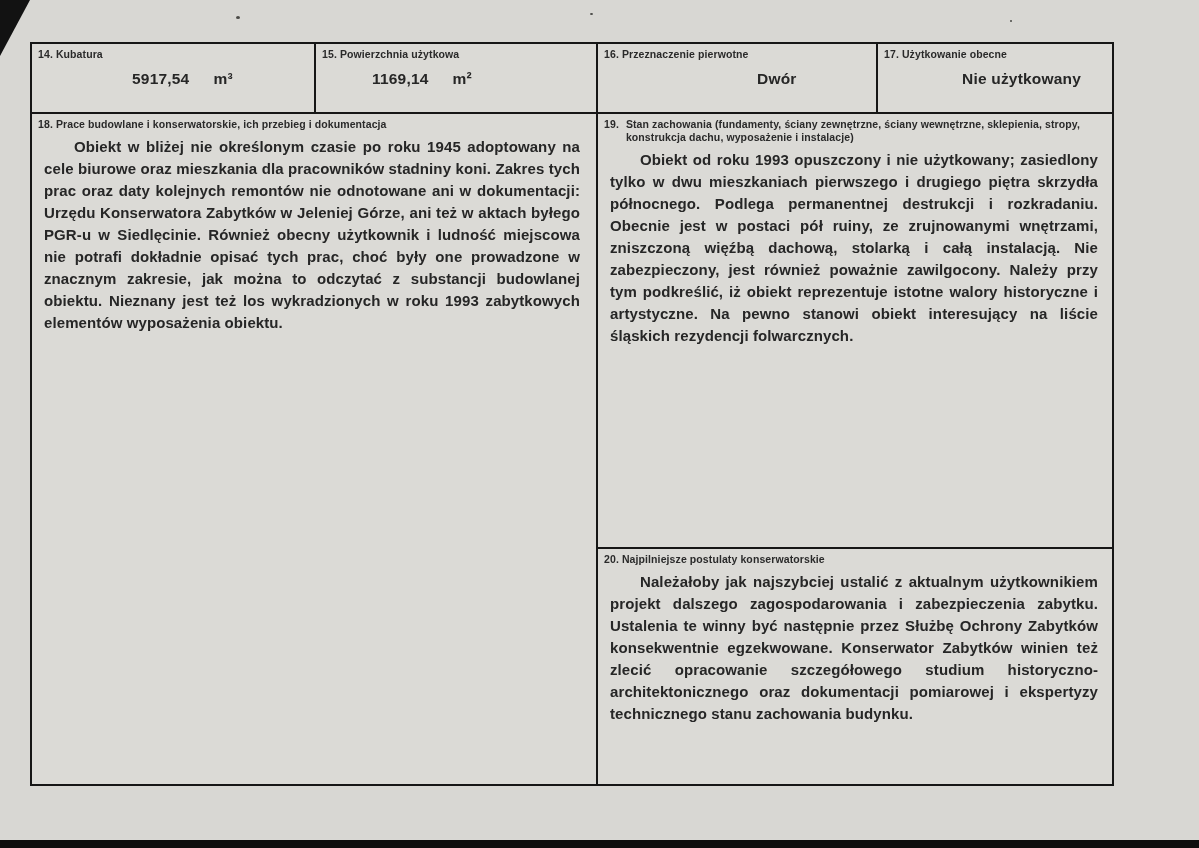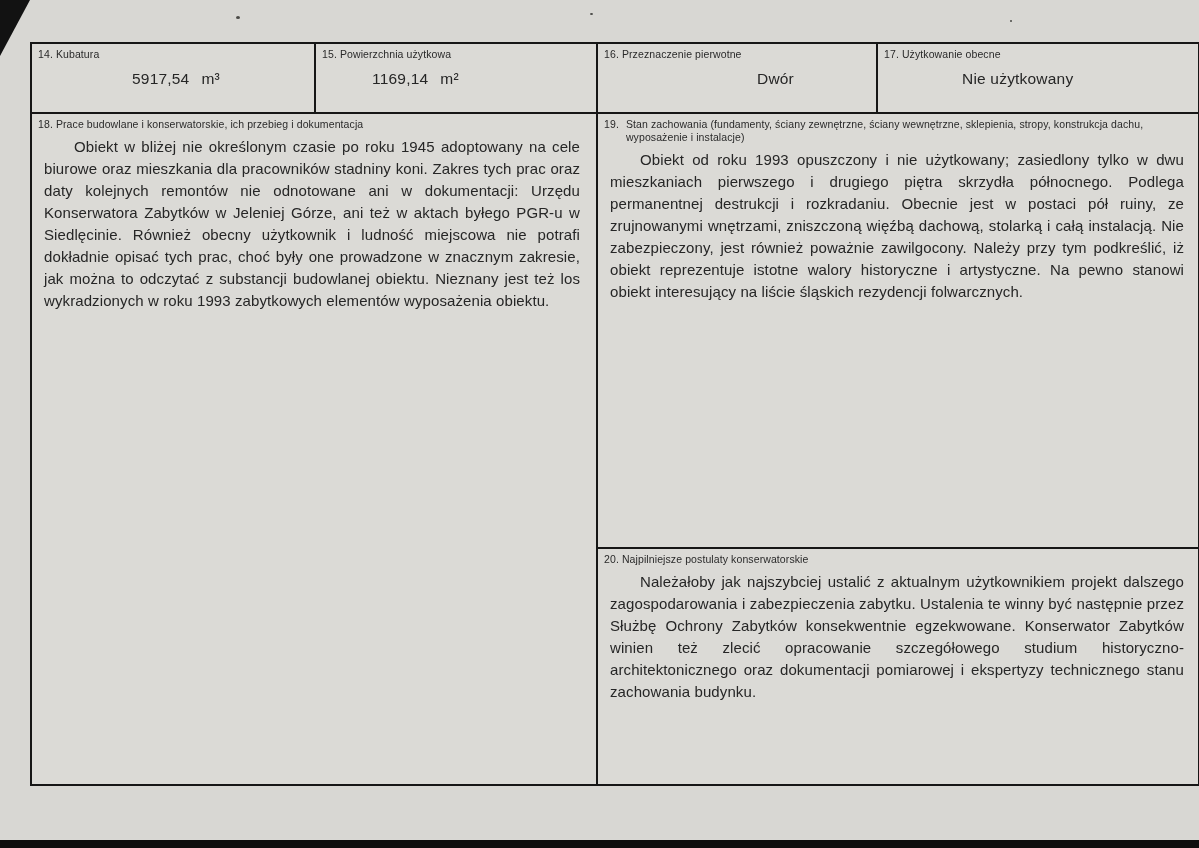--- a/index.html
+++ b/index.html
@@ -25,27 +25,28 @@
   }
   .speck { position: absolute; background: #4a4a46; border-radius: 50%; }
   .speck.s1 { left: 236px; top: 16px; width: 4px; height: 3px; }
   .speck.s2 { left: 590px; top: 13px; width: 3px; height: 2px; }
   .speck.s3 { left: 1010px; top: 20px; width: 2px; height: 2px; }
 
   
   .form-table {
     position: absolute;
     left: 30px; top: 42px;
-    width: 1170px; height: 744px;
+    width: 1084px; height: 744px;
     display: grid;
     grid-template-columns: 284px 282px 280px 1fr;
     grid-template-rows: 70px 435px 1fr;
     border: 2px solid #161616;
     background: #dbdad6;
     color: #242424;
+    font-weight: bold;
   }
   .cell { position: relative; overflow: hidden; }
   .cell.br { border-right: 2px solid #161616; }
   .cell.bb { border-bottom: 2px solid #161616; }
 
   .c14 { grid-column: 1; grid-row: 1; }
   .c15 { grid-column: 2; grid-row: 1; }
   .c16 { grid-column: 3; grid-row: 1; }
   .c17 { grid-column: 4; grid-row: 1; }
   .c18 { grid-column: 1 / 3; grid-row: 2 / 4; }
@@ -63,21 +64,21 @@
   .label-hang .label-num { flex: 0 0 auto; }
   .label-hang .label-text { flex: 1 1 auto; }
 
   .cell-value {
     font-size: 15.5px;
     color: #262626;
     margin-top: 9px;
     letter-spacing: 0.2px;
     white-space: nowrap;
   }
-  .cell-value .unit { margin-left: 12px; }
+  .cell-value .unit { margin-left: 24px; }
   .c14 .cell-value { padding-left: 100px; }
   .c15 .cell-value { padding-left: 56px; }
   .c16 .cell-value { padding-left: 118px; margin-left: 41px; }
   .c17 .cell-value { padding-left: 84px; }
 
   .body-text {
     margin: 0;
     padding: 5px 12px 0 12px;
     font-size: 15px;
     line-height: 22px;

